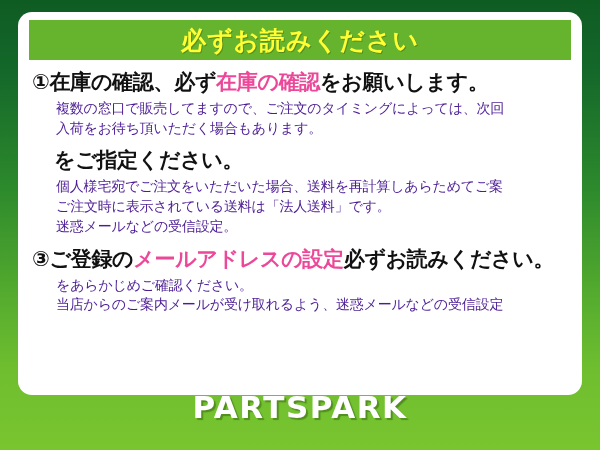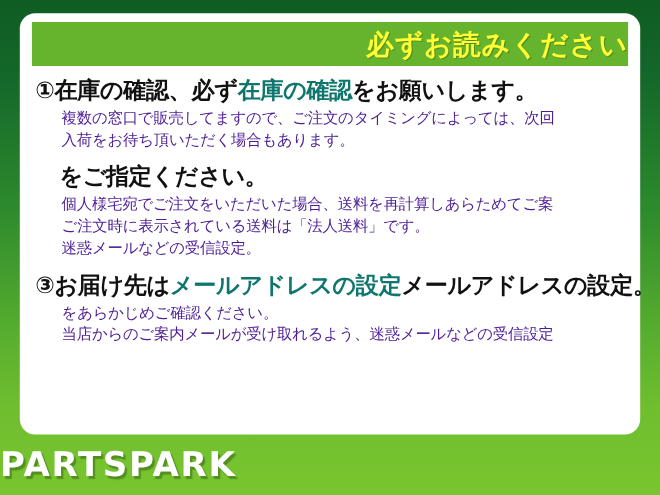--- a/index.html
+++ b/index.html
@@ -37,21 +37,21 @@
     box-sizing: border-box;
     padding: 8px 10px 0 10px;
   }
   .header-bar {
     margin: 0 auto;
     width: 542px;
     height: 40px;
     background: #66b42e;
     display: flex;
     align-items: center;
-    justify-content: flex-end;
+    justify-content: center;
   }
   .header-title {
     color: #ffff33;
     font-size: 25px;
     font-weight: bold;
     letter-spacing: 1px;
     text-shadow: 1px 1px 0 rgba(70,110,20,0.55);
     white-space: nowrap;
   }
   .items {
@@ -65,42 +65,42 @@
     font-size: 21px;
     font-weight: bold;
     line-height: 1.32;
     letter-spacing: -0.3px;
     white-space: nowrap;
   }
   .heading-line2 {
     padding-left: 22px;
   }
   .hl {
-    color: #0f766e;
+    color: #ec4899;
   }
   .item-body {
     color: #4c1d95;
     font-size: 14px;
     line-height: 1.42;
     margin-top: 2px;
     padding-left: 24px;
     letter-spacing: -0.2px;
   }
   .item-body div {
     white-space: nowrap;
   }
   .footer {
     position: absolute;
     left: 0;
     right: 0;
-    bottom: 0;
+    bottom: 16px;
     height: 55px;
     display: flex;
     align-items: center;
-    justify-content: flex-start;
+    justify-content: center;
   }
   .brand {
     color: #ffffff;
     font-size: 31px;
     font-weight: bold;
     letter-spacing: 1.5px;
     text-shadow: 2px 2px 1px rgba(40,80,10,0.45);
   }
 </style>
 </head>
@@ -127,21 +127,21 @@
       <div class="item">
         <div class="item-heading heading-line2">をご指定ください。</div>
         <div class="item-body">
           <div>個人様宅宛でご注文をいただいた場合、送料を再計算しあらためてご案</div>
           <div>ご注文時に表示されている送料は「法人送料」です。</div>
           <div>迷惑メールなどの受信設定。</div>
         </div>
       </div>
 
       <div class="item">
-        <div class="item-heading"><span>③</span><span>お届け先は</span><span class="hl">メールアドレスの設定</span><span>メールアドレスの設定。</span></div>
+        <div class="item-heading"><span>③</span><span>ご登録の</span><span class="hl">メールアドレスの設定</span><span>必ずお読みください。</span></div>
         <div class="item-body">
           <div>をあらかじめご確認ください。</div>
           <div>当店からのご案内メールが受け取れるよう、迷惑メールなどの受信設定</div>
         </div>
       </div>
 
     </div>
   </div>
 
   <div class="footer">

